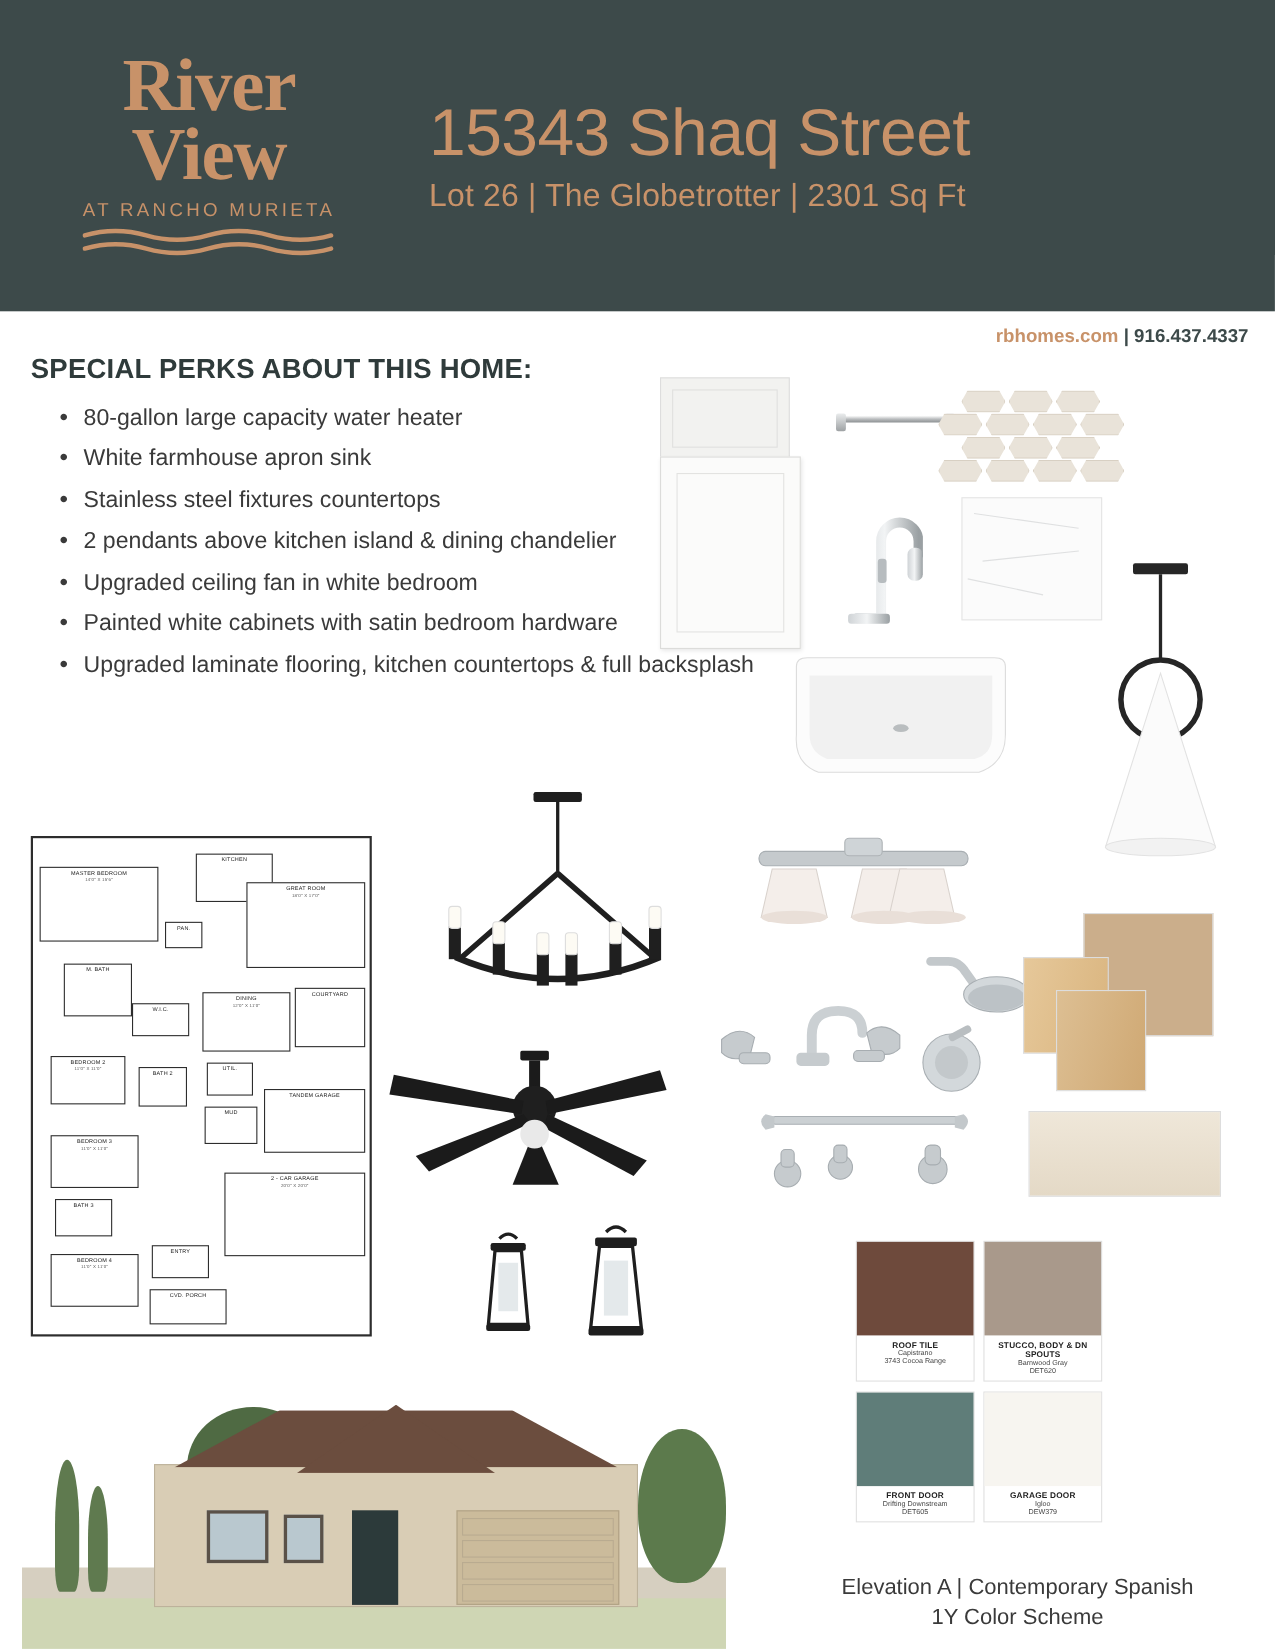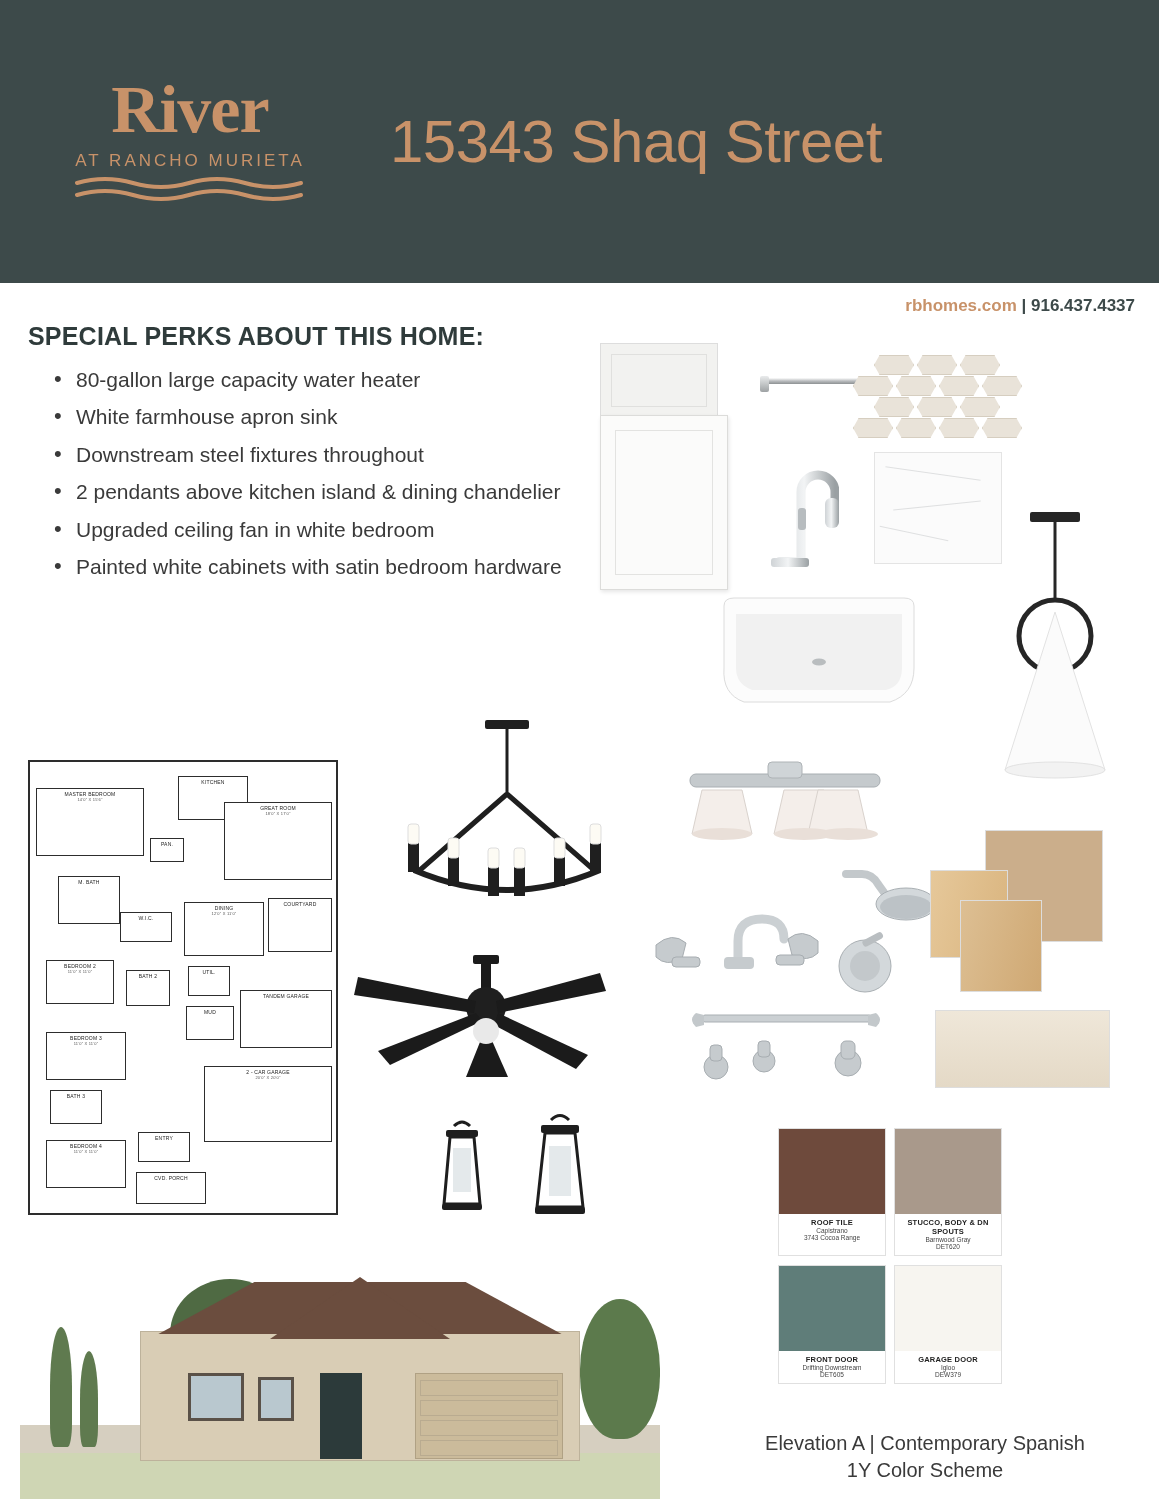--- a/index.html
+++ b/index.html
@@ -237,48 +237,51 @@
   .tree { position:absolute; border-radius:50% 50% 45% 45%; }
   .cypress { position:absolute; border-radius:50% 50% 20% 20%; background:#5f7a4f; }
 
 </style>
 </head>
 <body>
 
 <div class="header">
   <div class="logo-block">
     <span class="logo-river">River</span>
+    <span class="logo-view">View</span>
     <span class="logo-sub">AT RANCHO MURIETA</span>
     <div class="logo-wave">
       <svg width="230" height="26" viewBox="0 0 230 26">
         <path d="M2 7 q28 -8 56 0 t56 0 t56 0 t56 0" stroke="#c89269" stroke-width="4" fill="none" stroke-linecap="round"></path>
         <path d="M2 19 q28 -8 56 0 t56 0 t56 0 t56 0" stroke="#c89269" stroke-width="4" fill="none" stroke-linecap="round"></path>
       </svg>
     </div>
   </div>
   <div class="title-block">
     <div class="addr-title">15343 Shaq Street</div>
+    <div class="addr-sub">Lot 26 | The Globetrotter | 2301 Sq Ft</div>
   </div>
 </div>
 
 <div class="contact">
   <span>rbhomes.com</span>
   <span class="sep">|</span>
   <span class="phone">916.437.4337</span>
 </div>
 
 <div class="perks">
   <h2>SPECIAL PERKS ABOUT THIS HOME:</h2>
   <ul>
     <li>80-gallon large capacity water heater</li>
     <li>White farmhouse apron sink</li>
-    <li>Downstream steel fixtures throughout</li>
+    <li>Stainless steel fixtures countertops</li>
     <li>2 pendants above kitchen island &amp; dining chandelier</li>
     <li>Upgraded ceiling fan in white bedroom</li>
     <li>Painted white cabinets with satin bedroom hardware</li>
+    <li>Upgraded laminate flooring, kitchen countertops &amp; full backsplash</li>
   </ul>
 </div>
 
 <div class="img cab-back"></div>
 <div class="img cab-front"></div>
 <div class="img pull"></div>
 
 <div class="img tile-picket">
   <div class="pk" style="left:0;top:0"></div>
     <div class="pk" style="left:43px;top:0"></div>

